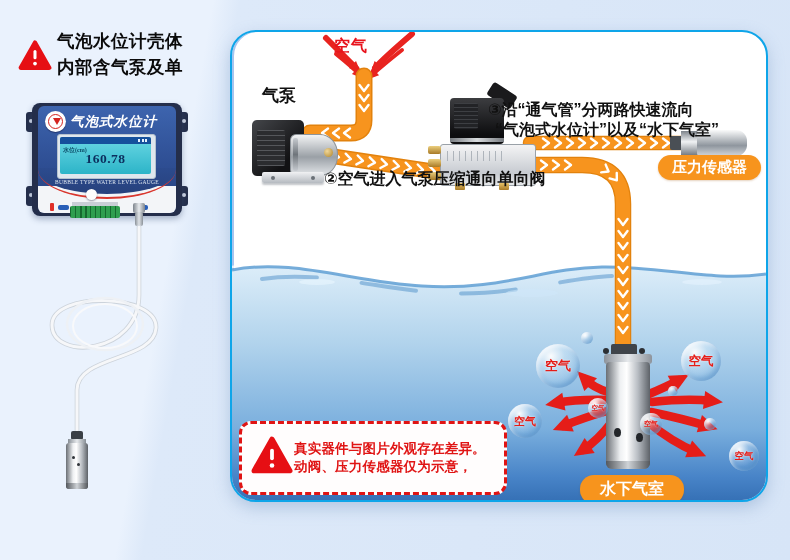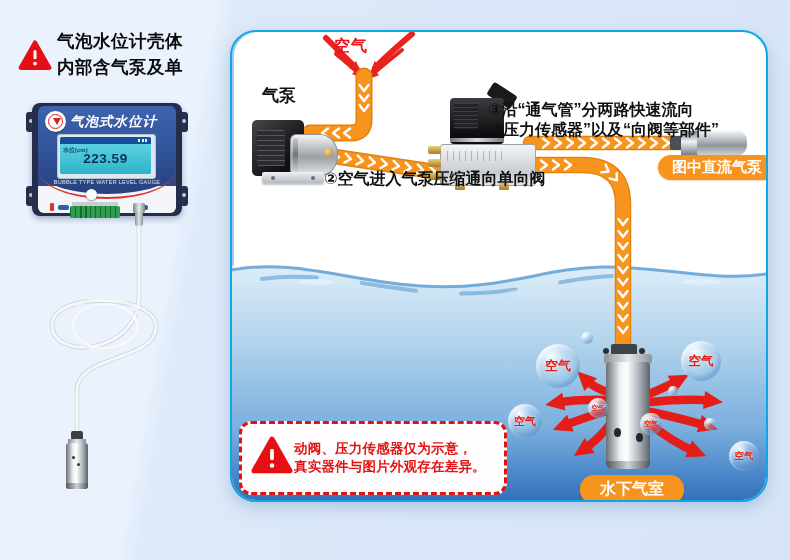--- a/index.html
+++ b/index.html
@@ -75,21 +75,21 @@
     </div>
   <div class="ear" style="left:179px;top:112px;">
       <i></i>
     </div>
   <div class="ear" style="left:179px;top:186px;">
       <i></i>
     </div>
 
   <div class="abs" style="left:32px;top:103px;width:150px;height:113px;background:#242e4b;border-radius:8px;box-shadow:0 3px 6px rgba(60,80,120,.4);"></div>
 
-  <div class="abs" style="left:38px;top:106px;width:138px;height:107px;border-radius:6px;overflow:hidden;background:linear-gradient(180deg,#3d64ae 0%,#2e4e93 55%,#27417d 100%);">
+  <div class="abs" style="left:38px;top:106px;width:138px;height:107px;border-radius:6px;overflow:hidden;background:linear-gradient(180deg,#3d64ae 0%,#2e4e93 55%,#27417d 100%);font-family:Liberation Serif, serif;">
 
     <div class="abs" style="left:0;top:80px;width:138px;height:27px;background:#f3f5f8;"></div>
 
     <div class="abs" style="left:0;top:62px;width:138px;height:26px;background:linear-gradient(180deg,#2c4b8e,#27417d);border-radius:0 0 50% 50%/0 0 95% 95%;"></div>
     <div class="abs" style="left:0;top:62px;width:138px;height:29px;border-bottom:2.5px solid #d9372e;border-radius:0 0 50% 50%/0 0 95% 95%;"></div>
 
     <div class="abs" style="left:48px;top:83px;width:11px;height:11px;border-radius:50%;background:#fdfdfd;box-shadow:0 1px 2px rgba(0,0,30,.4);"></div>
 
     <div class="abs" style="left:7px;top:5px;width:21px;height:21px;border-radius:50%;background:#fff;box-shadow:0 1px 1px rgba(0,0,40,.4);">
       <div class="abs" style="left:3px;top:3px;width:13px;height:13px;border:1.8px solid #d42420;border-radius:50%;"></div>
@@ -97,21 +97,21 @@
     </div>
 
     <div class="abs" style="left:32px;top:7px;width:104px;color:#fff;font-weight:bold;font-style:italic;font-size:13.5px;letter-spacing:1px;">气泡式水位计</div>
 
     <div class="abs" style="left:19px;top:28px;width:97px;height:43px;background:#dfe7ee;border:1px solid #b5c2cf;border-radius:3px;">
       <div class="abs" style="left:2px;top:2px;width:91px;height:37px;border-radius:2px;overflow:hidden;background:linear-gradient(180deg,#6ad8e4,#2cb4c8);">
         <div class="abs" style="left:0;top:0;width:91px;height:7px;background:#15509c;">
           <div class="abs" style="right:3px;top:2px;width:10px;height:3px;background:repeating-linear-gradient(90deg,#e8f2ff 0 2px,transparent 2px 3.5px);"></div>
         </div>
         <div class="abs" style="left:3px;top:9px;font-size:6px;color:#0a4a66;font-weight:bold;">水位(cm)</div>
-        <div class="abs" style="left:0;top:14px;width:91px;text-align:center;font-size:13.5px;font-weight:bold;color:#0c2f5e;letter-spacing:.5px;">223.59</div>
+        <div class="abs" style="left:0;top:14px;width:91px;text-align:center;font-size:13.5px;font-weight:bold;color:#0c2f5e;letter-spacing:.5px;">160.78</div>
         <div class="abs" style="left:0;top:29px;width:91px;text-align:center;">
           
         </div>
       </div>
     </div>
 
     <div class="abs" style="left:0;top:73px;width:138px;text-align:center;font-size:6px;color:#dde5f0;letter-spacing:.3px;transform:scale(.92);">BUBBLE TYPE WATER LEVEL GAUGE</div>
 
     <div class="abs" style="left:12px;top:97px;width:4px;height:8px;background:#e0312a;border-radius:1px;"></div>
     <div class="pill" style="left:20px;top:99px;width:11px;"></div>
@@ -268,24 +268,24 @@
       <div class="abs" style="left:0;bottom:0;width:44px;height:8px;background:linear-gradient(90deg,#54585d,#cfd3d7,#54585d);border-radius:0 0 6px 6px;"></div>
     </div>
   </div>
 
   <div class="abs step-label" style="left:10px;top:53px;font-size:17px;z-index:4;">
     <div style="padding-left:20px;">气泵</div>
   </div>
   <div class="abs step-label" style="left:92px;top:136px;font-size:16px;z-index:4;">②空气进入气泵压缩通向单向阀</div>
   <div class="abs step-label" style="left:256px;top:68px;font-size:16px;z-index:4;line-height:20px;">
     <div>③沿“通气管”分两路快速流向</div>
-    <div style="padding-left:7px;">“压力传感器”以及“向阀等部件”</div>
-  </div>
-
-  <div class="badge" style="left:426px;top:123px;font-size:15px;">图中直流气泵</div>
+    <div style="padding-left:7px;">“气泡式水位计”以及“水下气室”</div>
+  </div>
+
+  <div class="badge" style="left:426px;top:123px;font-size:15px;">压力传感器</div>
   <div class="badge" style="left:348px;top:443px;font-size:16px;padding:4px 20px;">水下气室</div>
 
   <div class="bubble" style="left:304px;top:312px;width:44px;height:44px;">
       <span style="font-size:13px;">空气</span>
     </div>
   <div class="bubble" style="left:276px;top:372px;width:34px;height:34px;">
       <span style="font-size:11px;">空气</span>
     </div>
   <div class="bubble" style="left:356px;top:366px;width:20px;height:20px;">
       <span style="font-size:6.5px;">空气</span>
@@ -305,17 +305,17 @@
 
   <div class="note-box">
     <div style="flex:0 0 44px;text-align:center;">
       <svg width="42" height="40" viewBox="0 0 40 38">
         <path d="M20,3 L37,33 L3,33 Z" fill="#e60f14" stroke="#e60f14" stroke-width="5" stroke-linejoin="round"></path>
         <rect x="18.2" y="12" width="3.6" height="11" rx="1.8" fill="#fff"></rect>
         <circle cx="20" cy="28" r="2.2" fill="#fff"></circle>
       </svg>
     </div>
     <div class="note-text">
+      <div>真实器件与图片外观存在差异。</div>
       <div>动阀、压力传感器仅为示意，</div>
-      <div>真实器件与图片外观存在差异。</div>
     </div>
   </div>
 </div>
 
 </body></html>

